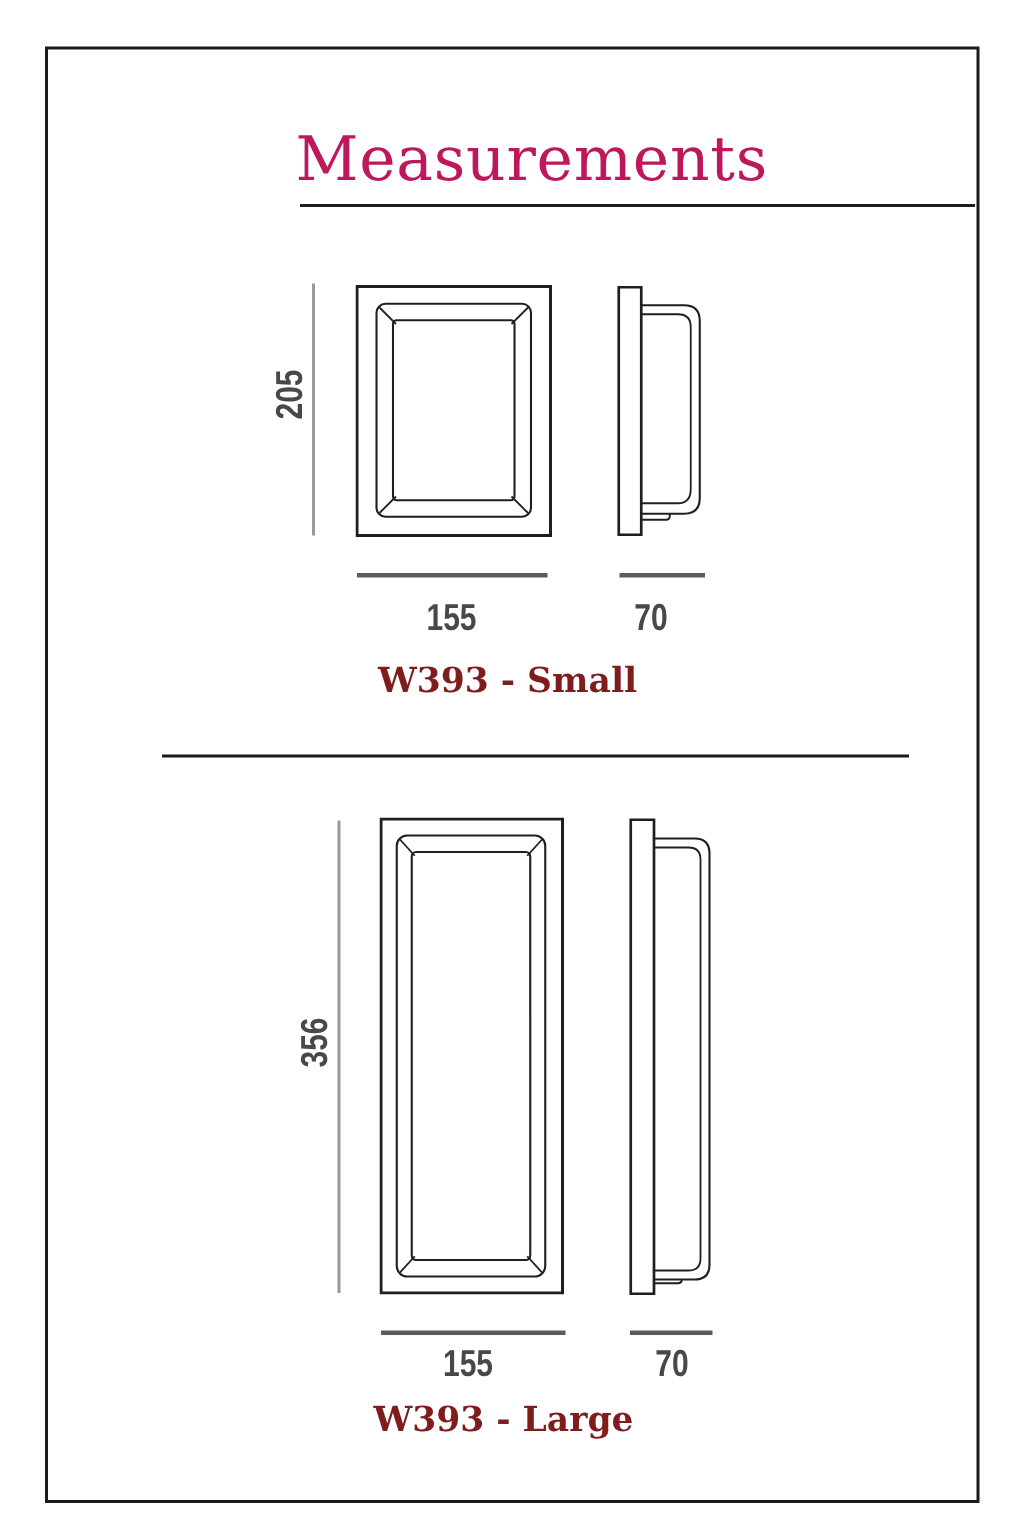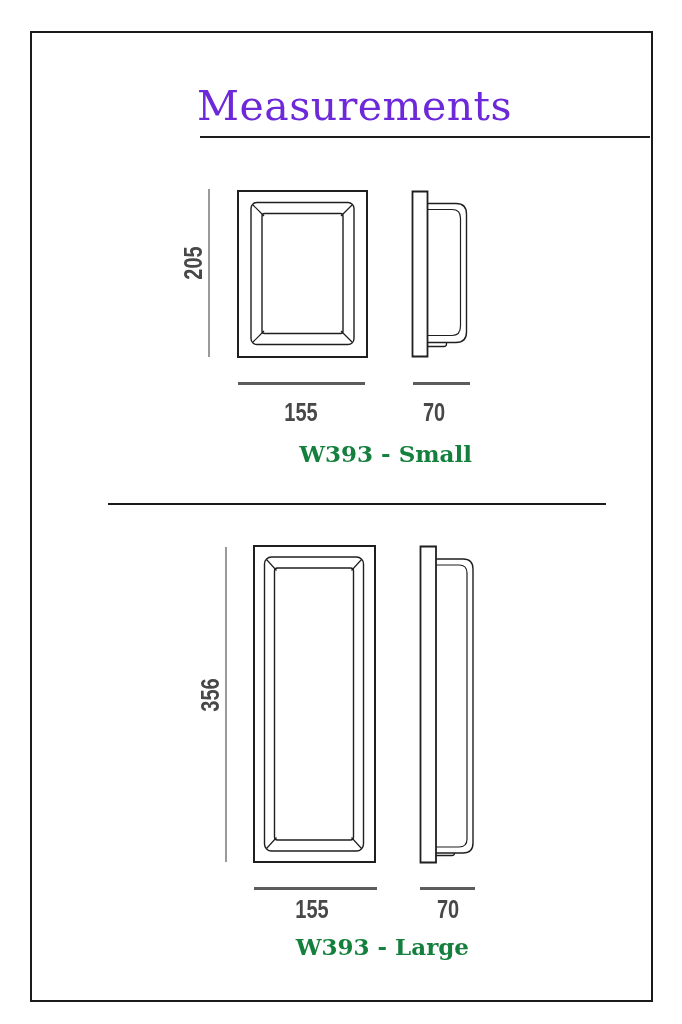--- a/index.html
+++ b/index.html
@@ -10,43 +10,43 @@
     font-family:"Liberation Sans",sans-serif;
     overflow:hidden;
   }
   .frame{
     position:absolute;left:30px;top:31px;width:623px;height:971px;
     border:2px solid #1b1b1b;box-sizing:border-box;
   }
   .title{
     position:absolute;left:197px;top:86px;
     font-family:"DejaVu Serif","Liberation Serif",serif;
-    font-size:41px;line-height:1;color:#6d28d9;letter-spacing:.5px;
+    font-size:41px;line-height:1;color:#be185d;letter-spacing:.5px;
     white-space:nowrap;
   }
   .title-underline{
     position:absolute;left:200px;top:136px;width:450px;height:2px;background:#1d1d1d;
   }
   .divider{
     position:absolute;left:108px;top:503px;width:498px;height:2px;background:#1b1b1b;
   }
   .ext-line{position:absolute;width:2px;background:#9a9a9a;}
   .dim-line{position:absolute;height:3px;background:#5c5c5c;}
   .dim-num{
     position:absolute;width:80px;text-align:center;
     font-size:25px;font-weight:bold;color:#484848;line-height:26px;
     transform:scaleX(.8);
     font-family:"Liberation Sans",sans-serif;
     white-space:nowrap;
   }
   .dim-num.vertical{transform:rotate(-90deg) scaleX(.8);height:26px;}
   .product-name{
-    position:absolute;width:220px;text-align:right;
+    position:absolute;width:220px;text-align:left;
     font-family:"DejaVu Serif","Liberation Serif",serif;
-    font-weight:bold;font-size:23px;color:#15803d;line-height:1.1;
+    font-weight:bold;font-size:23px;color:#7f1d1d;line-height:1.1;
     white-space:nowrap;
   }
   svg{position:absolute;display:block;}
   svg *{vector-effect:non-scaling-stroke;}
 </style>
 </head>
 <body>
 
 <div class="page">
 

